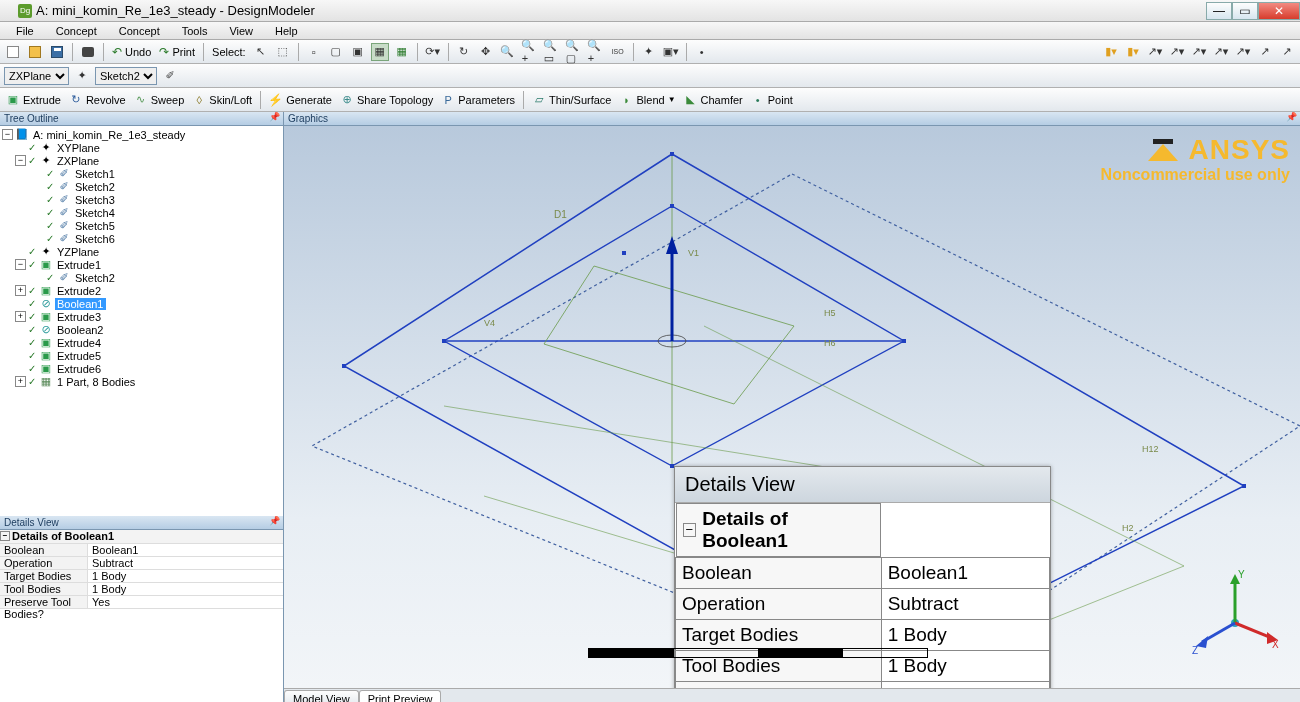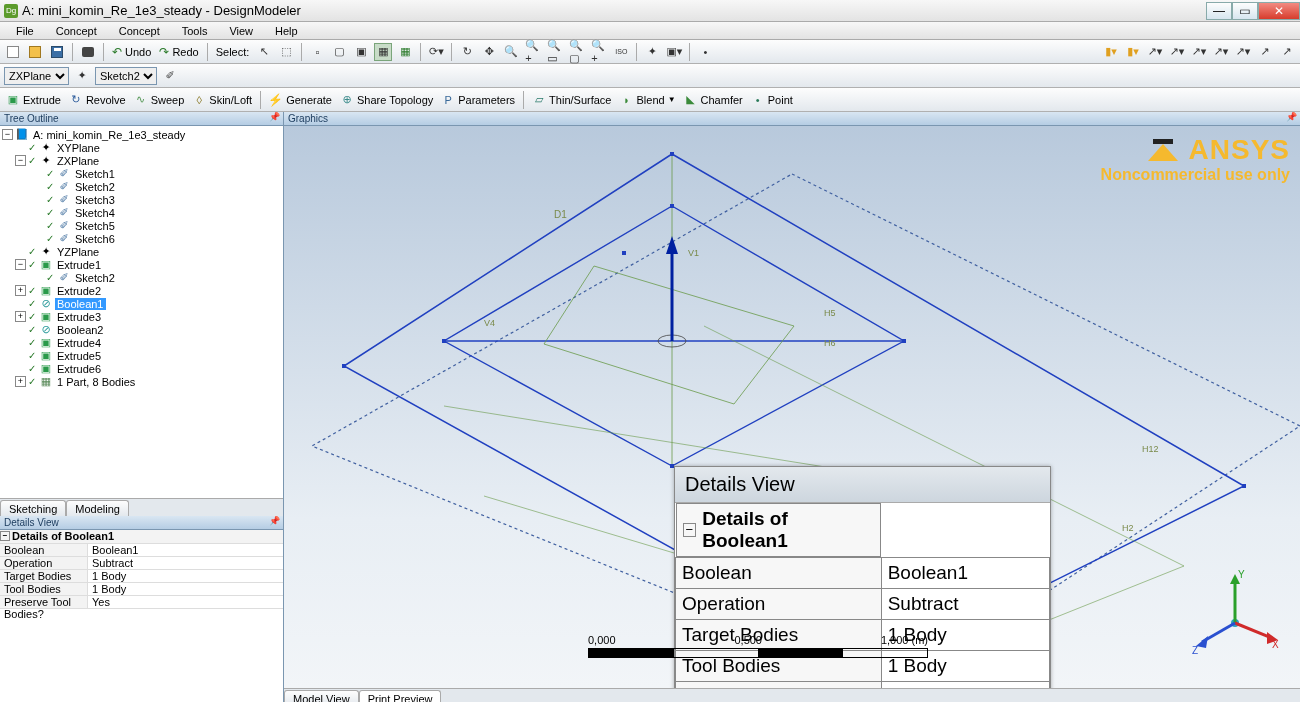--- a/index.html
+++ b/index.html
@@ -1,19 +1,19 @@
 <!DOCTYPE html>
 <html><head>
 <meta charset="utf-8">
 <style>
 * { box-sizing: border-box; margin: 0; padding: 0; font-family: Tahoma, Arial, sans-serif; }
 body { font-size: 11px; background: #e8edf3; overflow: hidden; width: 1300px; height: 702px; position: relative; }
 
 
-.titlebar { height: 22px; background: linear-gradient(#f7f7f7,#e3e3e3); border-bottom: 1px solid #aaa; display: flex; align-items: center; padding-left: 4px; }
+.titlebar { height: 22px; background: linear-gradient(#f7f7f7,#e3e3e3); border-bottom: 1px solid #aaa; display: flex; align-items: center; padding-left: 18px; }
 .titlebar .appicon { width: 14px; height: 14px; background: #5c9b2c; border-radius: 2px; margin-right: 4px; font-size: 8px; color: #fff; text-align: center; line-height: 14px; }
 .titlebar .title { flex: 1; font-size: 13px; }
 .titlebar .wbtns { display: flex; gap: 0; }
 .titlebar .wbtn { width: 26px; height: 18px; border: 1px solid #8aa; background: linear-gradient(#fdfdfd,#d7e6ef); display: flex; align-items: center; justify-content: center; font-size: 12px; }
 .titlebar .wbtn.close { background: linear-gradient(#f28b82,#d73c2c); color: #fff; width: 42px; }
 
 
 .menubar { height: 18px; background: linear-gradient(#f7f7f7,#e3e3e3); border-bottom: 1px solid #aaa; display: flex; align-items: center; padding-left: 4px; gap: 10px; font-size: 11px; }
 .menubar span { cursor: default; padding-left: 12px; }
 
@@ -136,21 +136,21 @@
   <div class="tbtn">
       <span class="ic-cam"></span>
     </div>
   <div class="sep"></div>
   <div class="tlabel">
       <span class="ic-undo">↶</span>
       <span>Undo</span>
     </div>
   <div class="tlabel">
       <span class="ic-redo">↶</span>
-      <span>Redo</span>
+      <span>Print</span>
     </div>
   <div class="sep"></div>
   <span class="tlabel">Select:</span>
   <div class="tbtn">↖</div>
   <div class="tbtn">⬚</div>
   <div class="sep"></div>
   <div class="tbtn">▫</div>
   <div class="tbtn">▢</div>
   <div class="tbtn">▣</div>
   <div class="tbtn" style="background:#c8dcc8;border:1px solid #7aa57a">▦</div>
@@ -345,24 +345,20 @@
             <span class="nicon" style="color:#2a9a4a">▣</span>
             <span class="lbl">Extrude6</span>
           </div>
         <div class="tree-node" style="padding-left:13px">
             <span class="tog">+</span>
             <span class="check">✓</span>
             <span class="nicon" style="color:#5a8a5a">▦</span>
             <span class="lbl">1 Part, 8 Bodies</span>
           </div>
       </div>
-    </div>
-    <div class="tree-tabs">
-      <div class="tab">Sketching</div>
-      <div class="tab">Modeling</div>
     </div>
 
     <div class="details-wrap">
       <div class="panel-header"><span>Details View</span><span class="pin">📌</span></div>
       <div class="details-grid">
         <div class="drow hdr">
             <span class="tog2">−</span>
             <span>Details of Boolean1</span>
           </div>
         <div class="drow">
@@ -474,25 +470,20 @@
               </tr>
           <tr>
                 <td class="lbl">Preserve Tool Bodies?</td>
                 <td>Yes</td>
               </tr>
         </tbody>
           </table>
       </div>
 
       <div class="scalebar">
-        <div class="labels">
-            <span>0,000</span>
-            <span>0,500</span>
-            <span>1,000 (m)</span>
-          </div>
         <div class="bar">
             <div class="seg b"></div>
             <div class="seg"></div>
             <div class="seg b"></div>
             <div class="seg"></div>
           </div>
       </div>
 
       <div class="triad">
         <svg viewBox="0 0 90 90">

